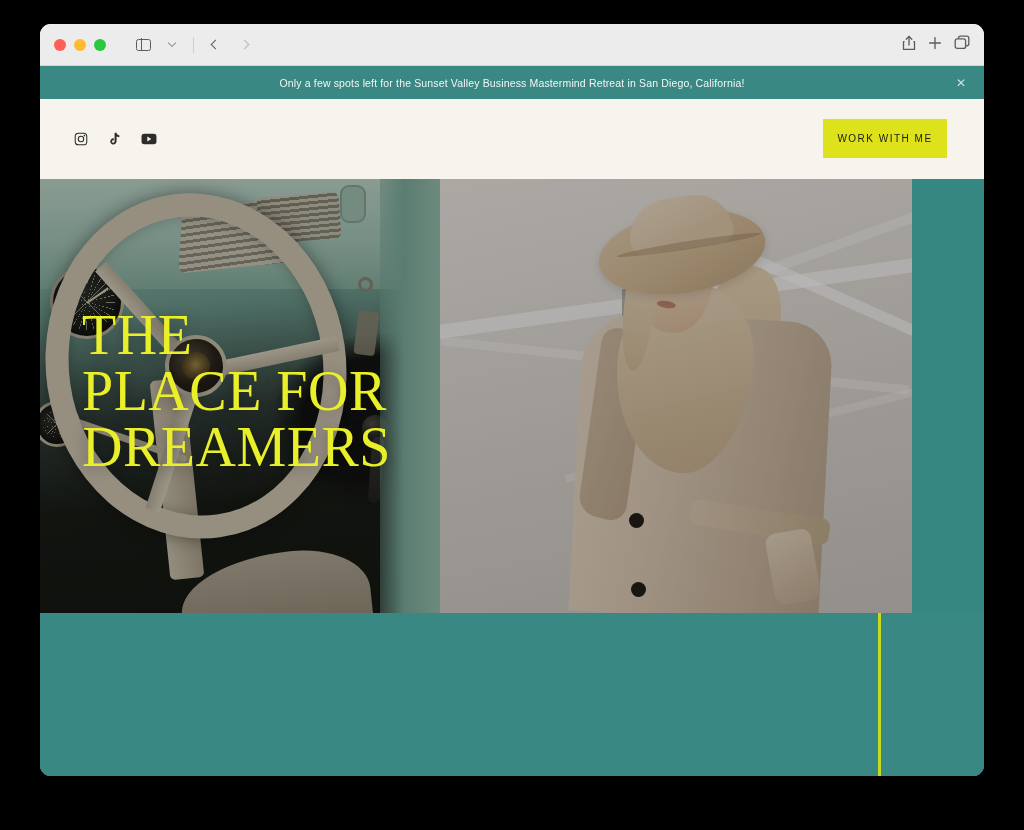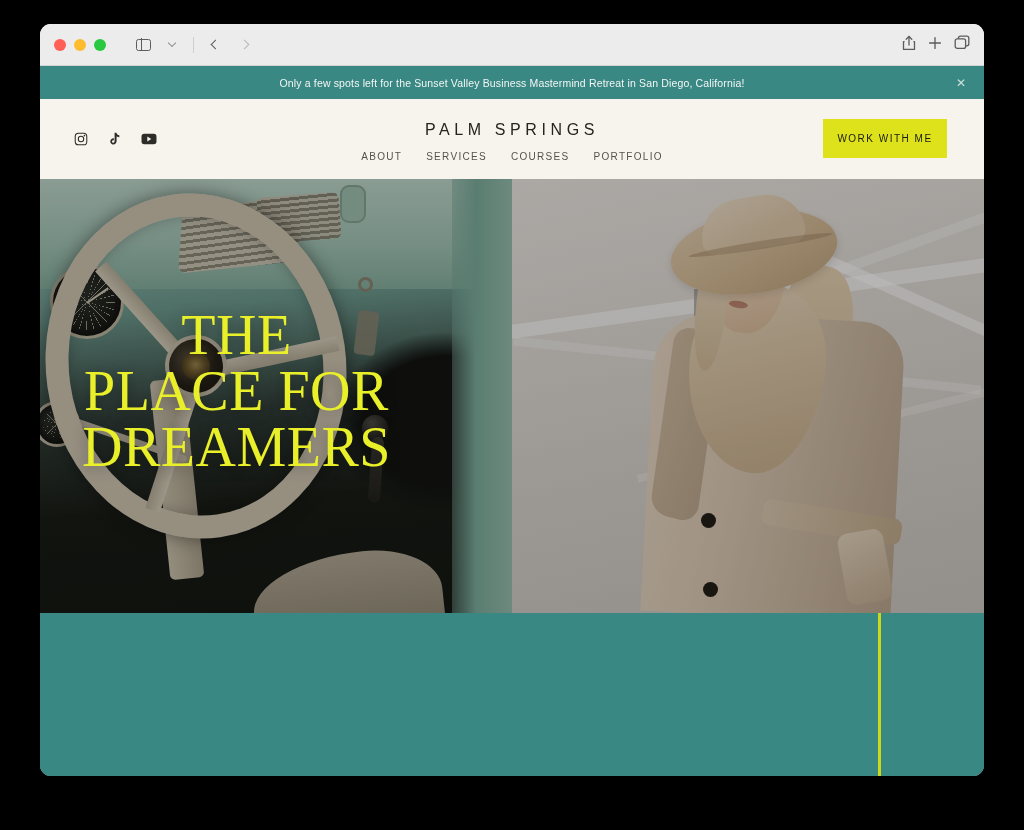--- a/index.html
+++ b/index.html
@@ -244,21 +244,21 @@
     font-weight: 400;
   }
 
   
   .hero {
     display: flex;
     height: 434px;
     position: relative;
   }
   .hero-pane { position: relative; overflow: hidden; }
-  .hero-left  { width: 472px; text-align: center; }
+  .hero-left  { width: 400px; }
   .hero-right { width: 472px; }
 
   
   .car-art {
     position: absolute;
     inset: 0;
     background:
       radial-gradient(ellipse 150px 120px at 86% 56%, #0b0d0c 0%, #0b0d0c 55%, rgba(11,13,12,0) 75%),
       linear-gradient(175deg, #a9cfc2 0%, #8fc0b3 16%, #6d9e92 30%, #2c3a36 52%, #11140f 72%, #0c0f0c 100%);
   }
@@ -641,29 +641,20 @@
             </svg>
           </span>
           <span class="social-ico">
             <svg width="16" height="12" viewBox="0 0 18 13">
               <rect x="0.6" y="0.6" width="16.8" height="11.8" rx="3" fill="#2e2c28"></rect>
               <path d="M7.1 3.6 L11.6 6.5 L7.1 9.4 Z" fill="#f7f4ee"></path>
             </svg>
           </span>
         </div>
 
-        <div class="brand-block">
-          <div class="brand">PALM SPRINGS</div>
-          <nav class="nav">
-            <span class="nav-link">ABOUT</span>
-            <span class="nav-link">SERVICES</span>
-            <span class="nav-link">COURSES</span>
-            <span class="nav-link">PORTFOLIO</span>
-          </nav>
-        </div>
 
         <div class="cta">
           <span class="cta-label">WORK WITH ME</span>
         </div>
       </div>
 
       <div class="hero">
 
         <div class="hero-pane hero-left">
           <div class="car-art">

